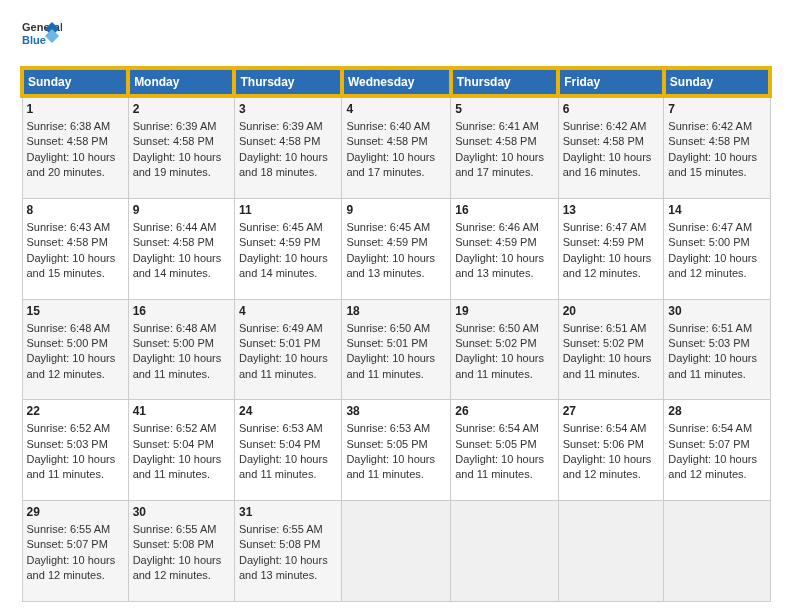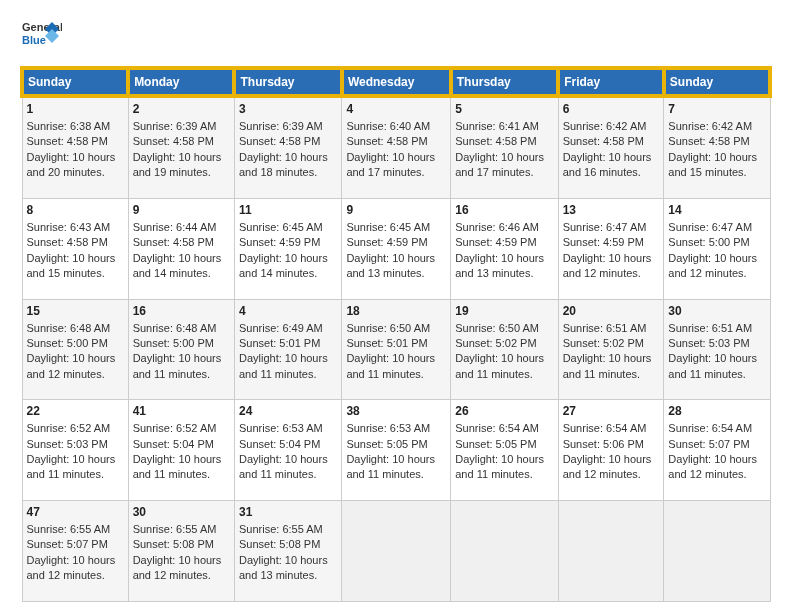--- a/index.html
+++ b/index.html
@@ -234,21 +234,21 @@
           <span class="day-num">27</span>
           <span class="day-info">Sunrise: 6:54 AM<br>Sunset: 5:06 PM<br>Daylight: 10 hours and 12 minutes.</span>
         </td>
           <td>
           <span class="day-num">28</span>
           <span class="day-info">Sunrise: 6:54 AM<br>Sunset: 5:07 PM<br>Daylight: 10 hours and 12 minutes.</span>
         </td>
         </tr>
         <tr>
           <td>
-          <span class="day-num">47</span>
+          <span class="day-num">29</span>
           <span class="day-info">Sunrise: 6:55 AM<br>Sunset: 5:07 PM<br>Daylight: 10 hours and 12 minutes.</span>
         </td>
           <td>
           <span class="day-num">30</span>
           <span class="day-info">Sunrise: 6:55 AM<br>Sunset: 5:08 PM<br>Daylight: 10 hours and 12 minutes.</span>
         </td>
           <td>
           <span class="day-num">31</span>
           <span class="day-info">Sunrise: 6:55 AM<br>Sunset: 5:08 PM<br>Daylight: 10 hours and 13 minutes.</span>
         </td>

